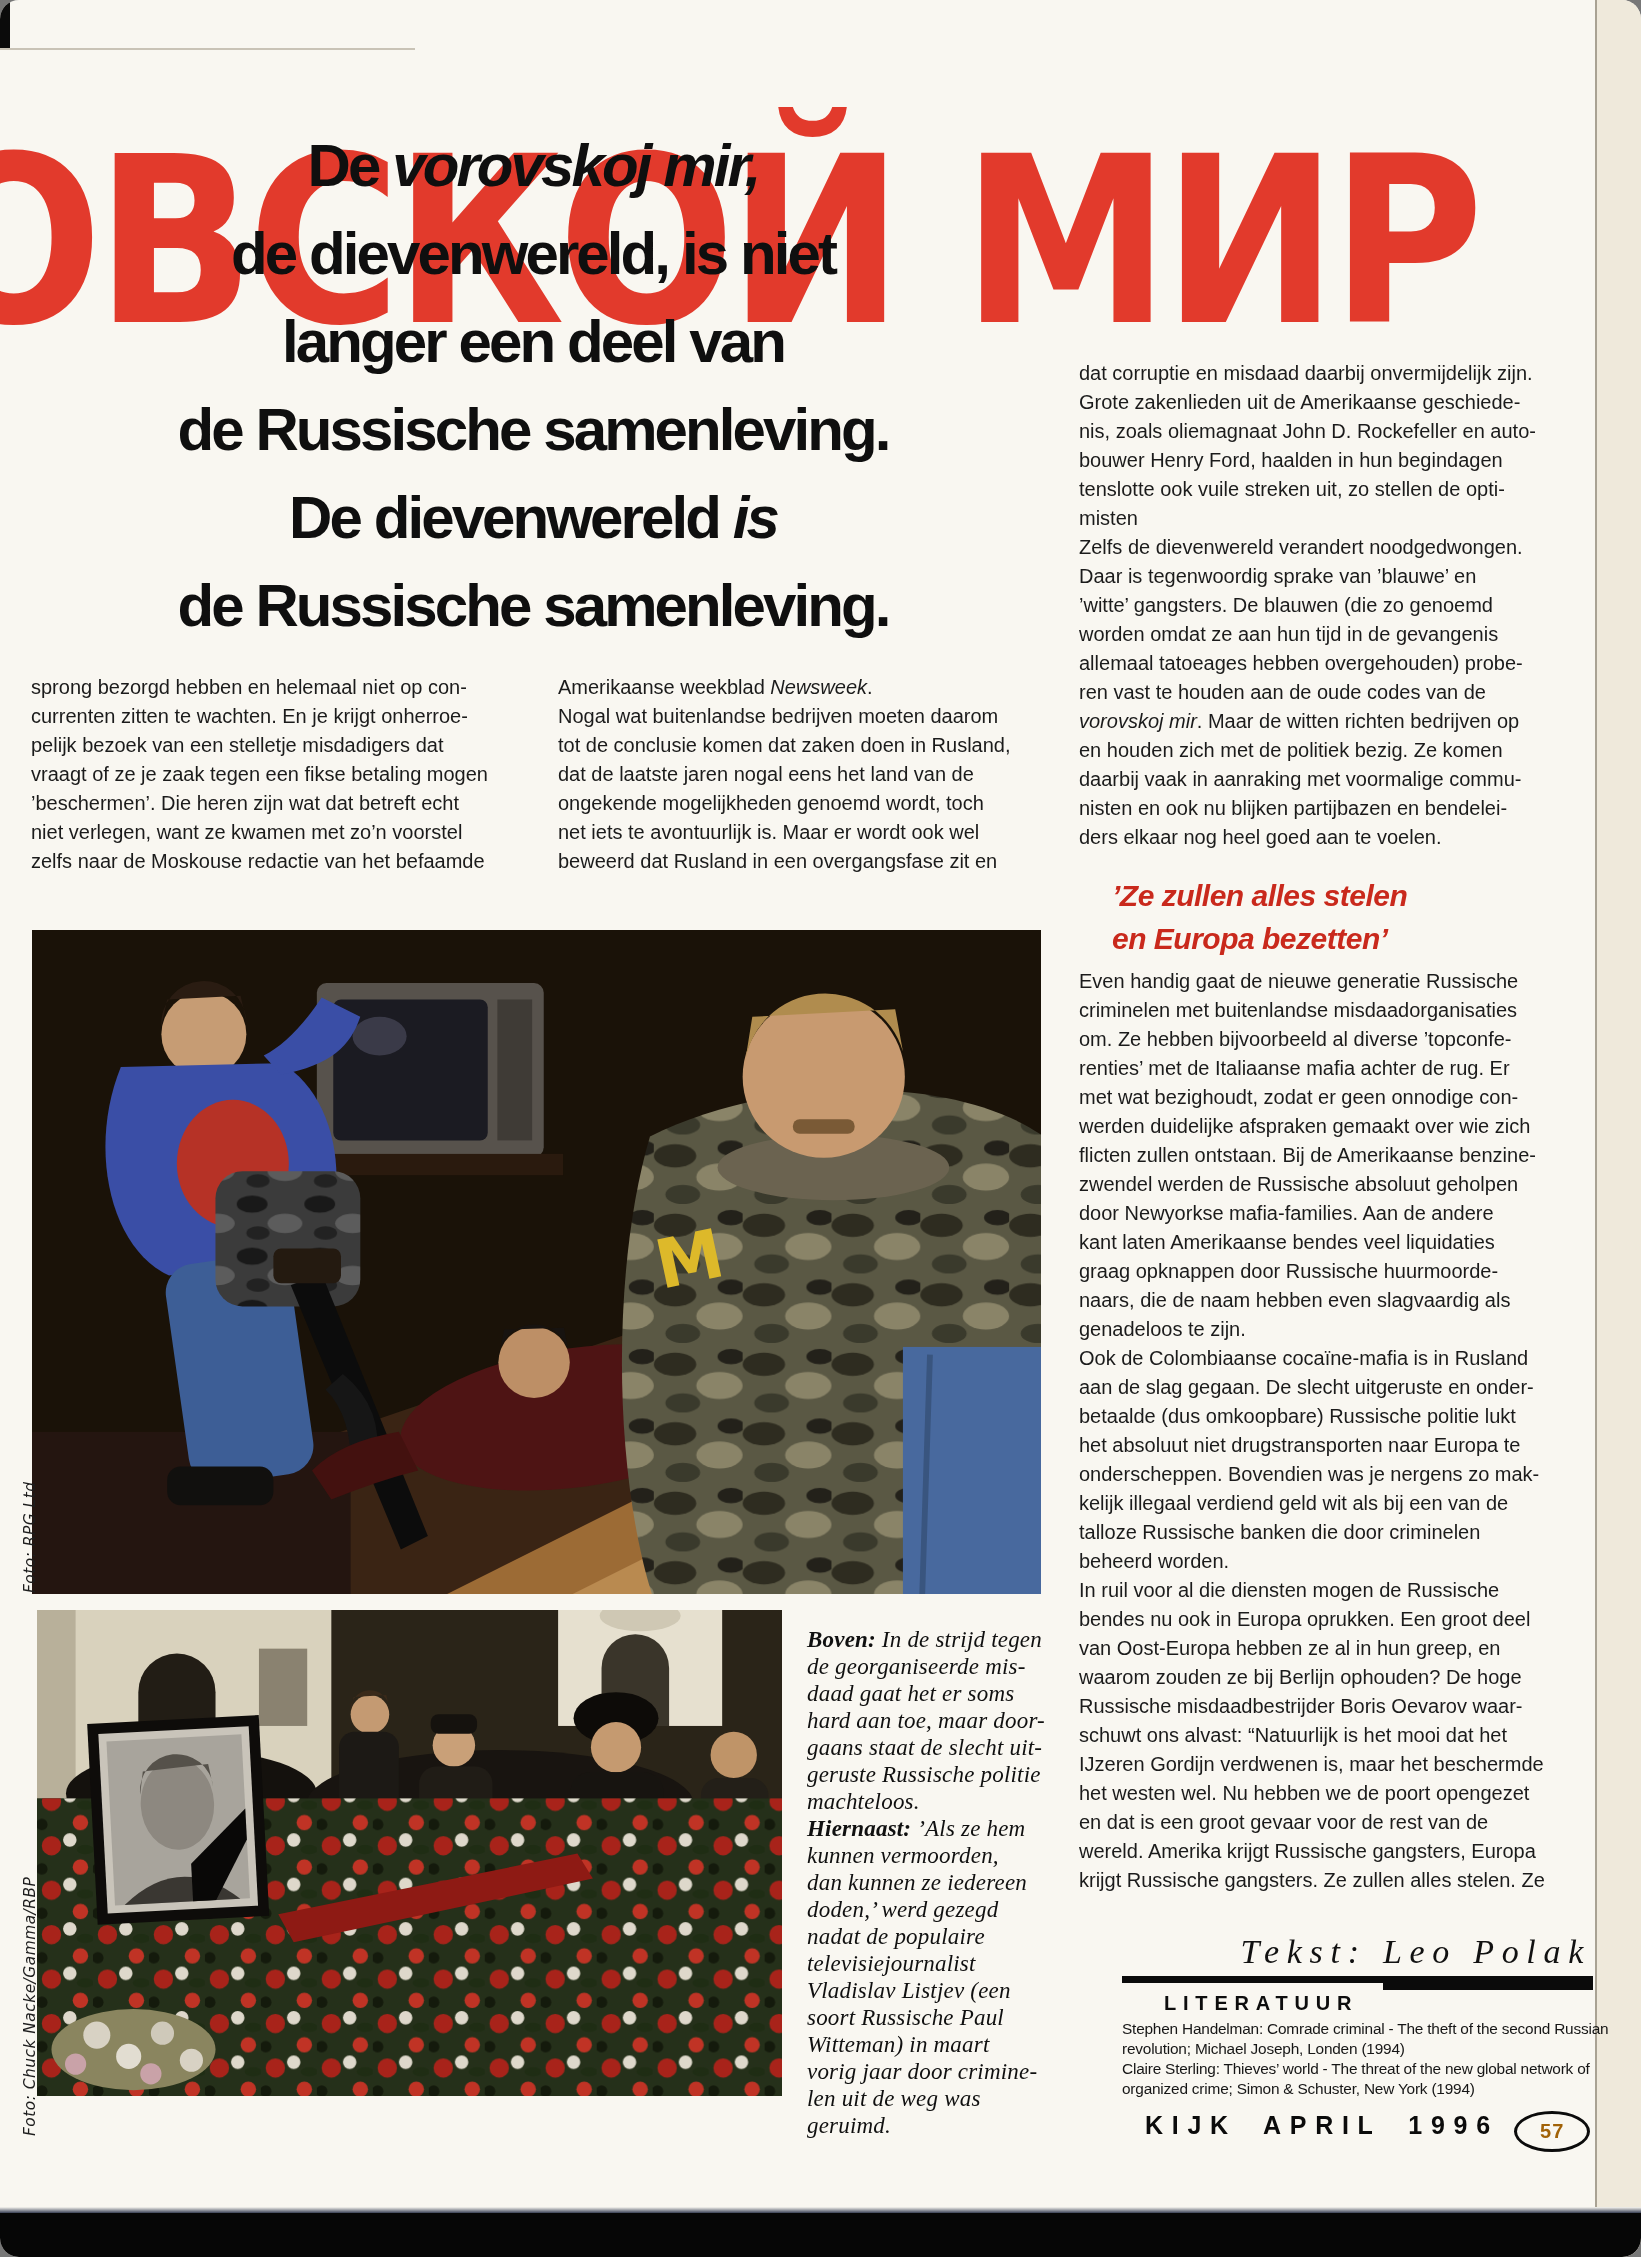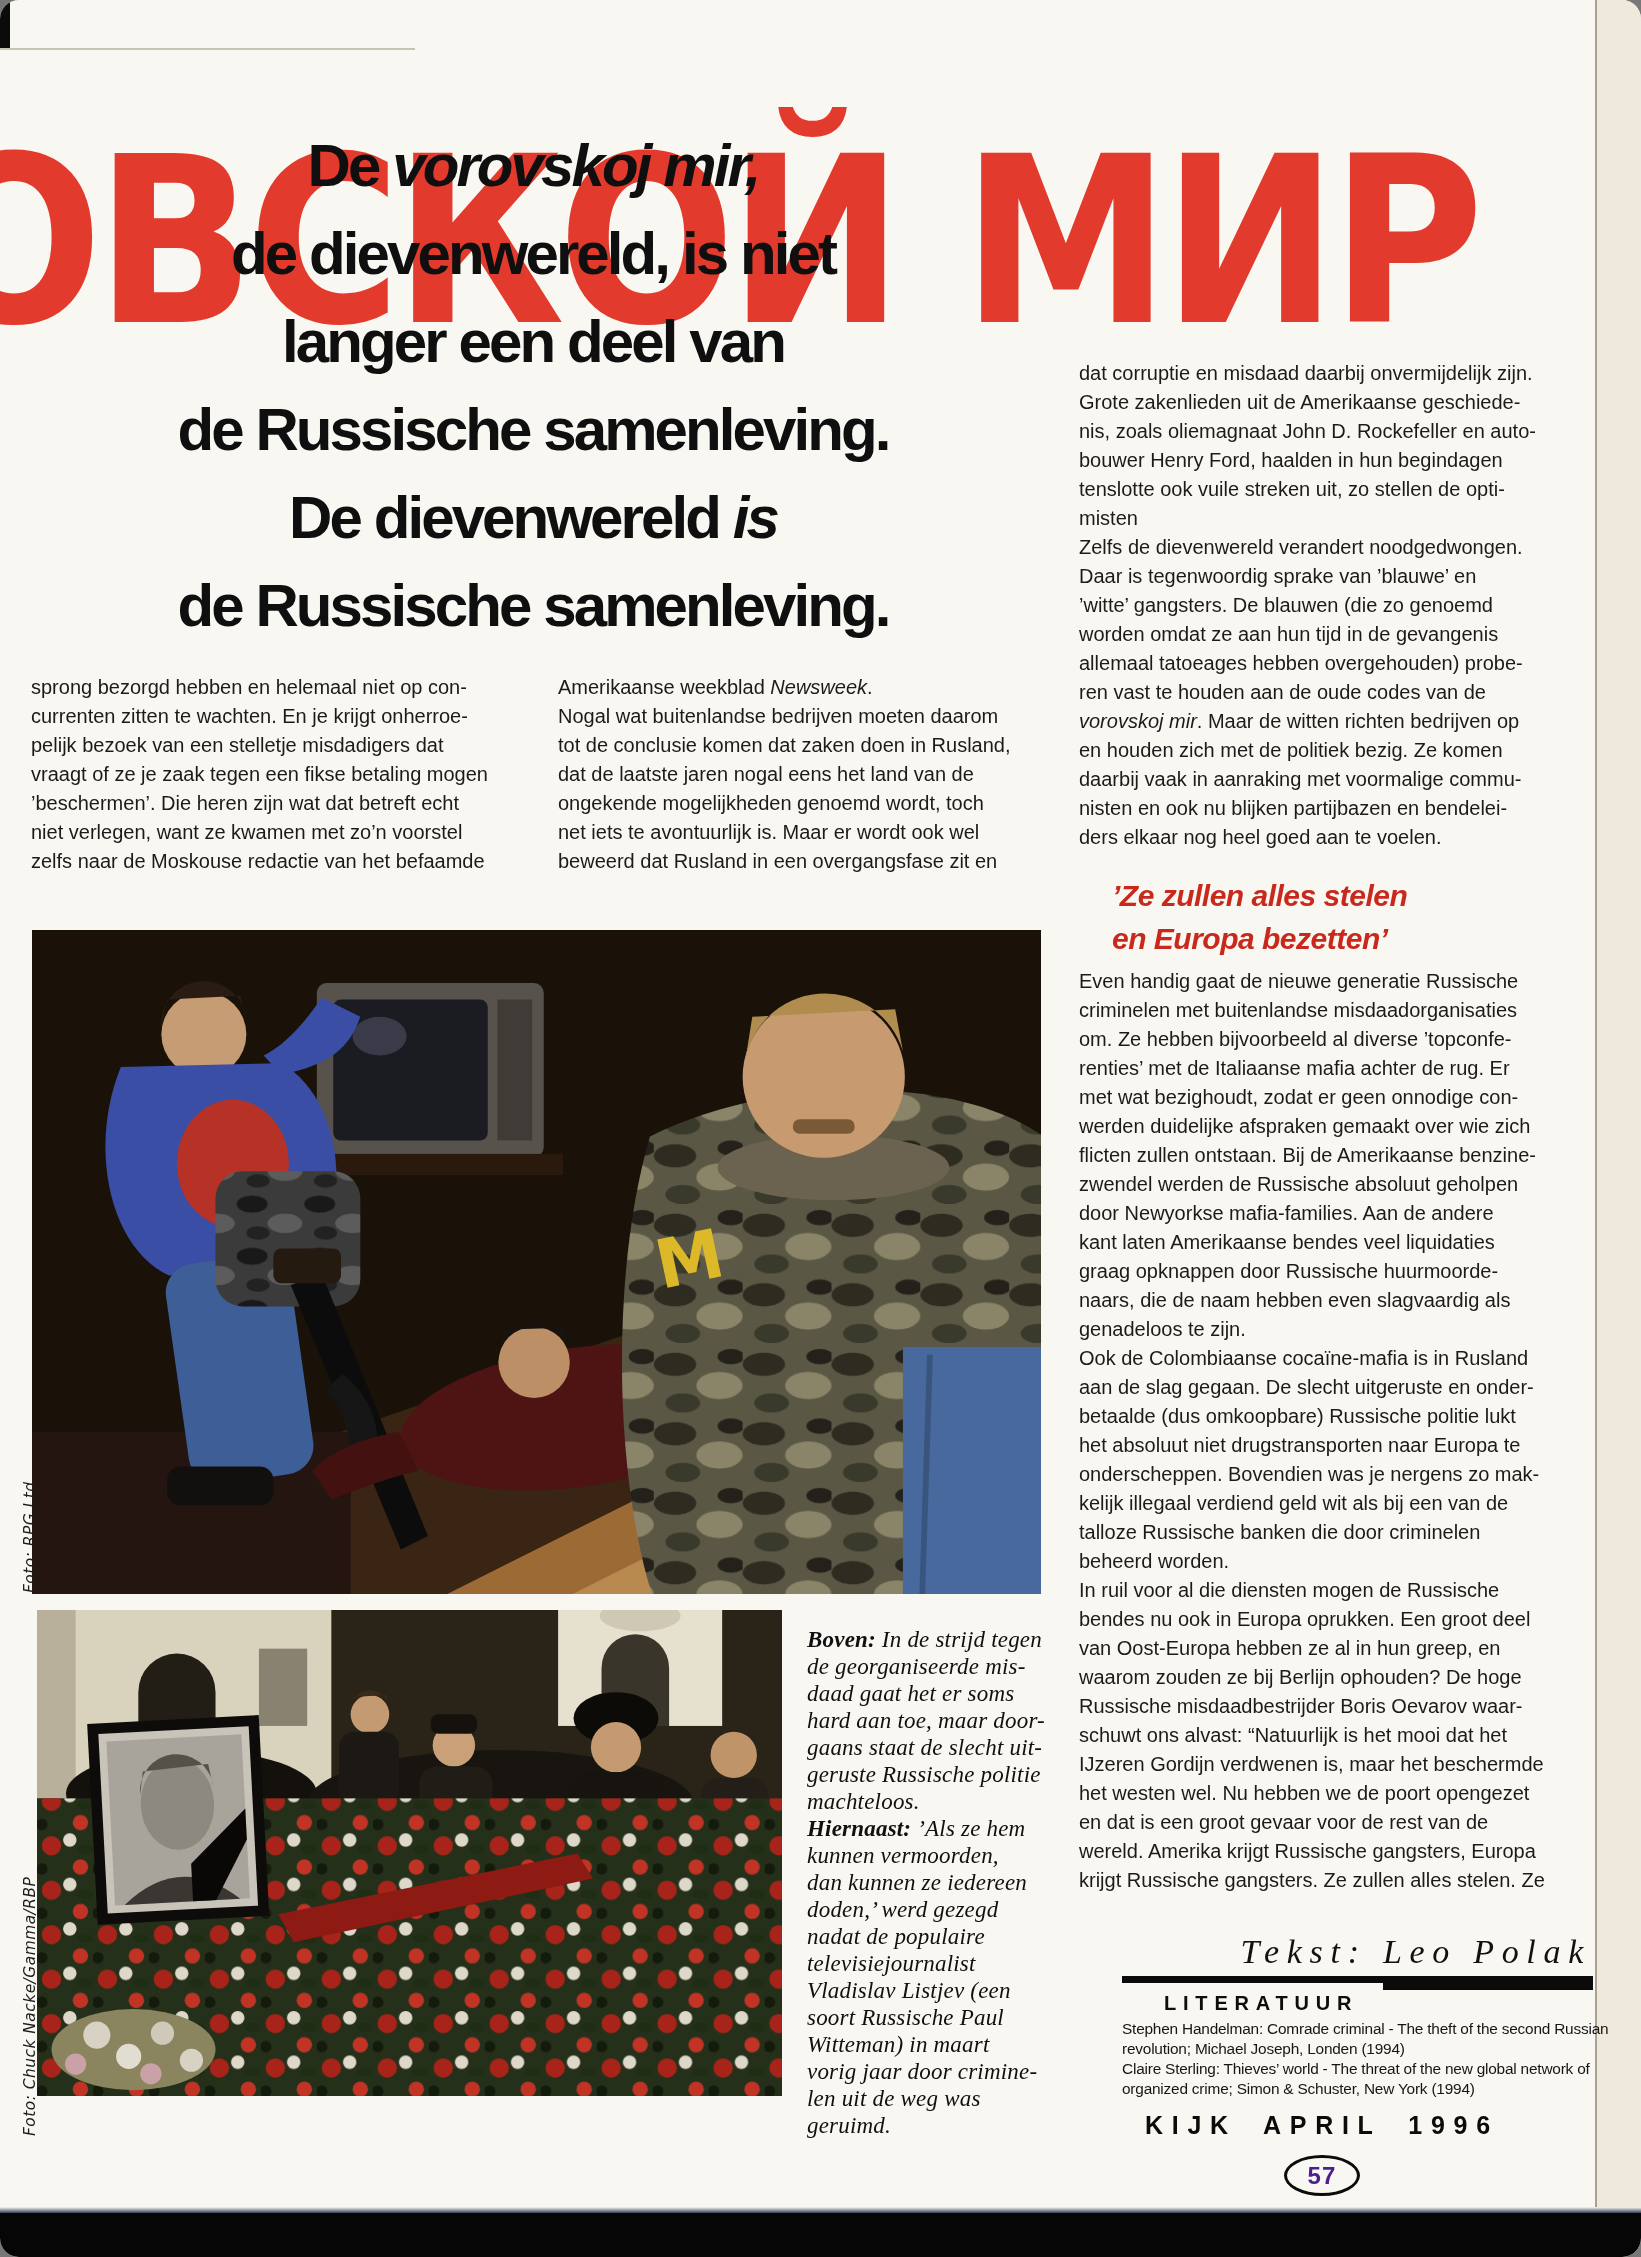--- a/index.html
+++ b/index.html
@@ -77,26 +77,26 @@
   .lit-title{
     position:absolute;z-index:4;top:1992px;left:1122px;
     font-weight:bold;font-size:20px;letter-spacing:6.8px;color:#0d0d0d;margin-left:42px;
   }
   .lit-entries{
     position:absolute;z-index:4;top:2019px;left:1122px;width:483px;
     font-size:15.4px;line-height:20px;letter-spacing:-0.2px;color:#161616;
   }
 
   
-  .footer{position:absolute;z-index:4;top:2111px;left:1145px;display:flex;align-items:center;gap:15.4px;flex-direction:column;}
+  .footer{position:absolute;z-index:4;top:2111px;left:1145px;display:flex;gap:15.4px;}
   .footer-mag{font-weight:bold;font-size:25px;letter-spacing:8.7px;word-spacing:11.6px;color:#0b0b0b;}
   .page-oval{
     width:70px;height:35px;border:3.9px solid #0b0b0b;border-radius:50%;
     display:flex;align-items:center;justify-content:center;
-    font-weight:bold;font-size:24px;letter-spacing:1px;color:#4c1d95;background:#f9f7f1;
+    font-weight:bold;font-size:20px;letter-spacing:1px;color:#a16207;background:#f9f7f1;
   }
 </style>
 </head>
 <body>
 
 <div class="page">
 
   <div class="corner-mark"></div>
   <div class="hairline"></div>
 

